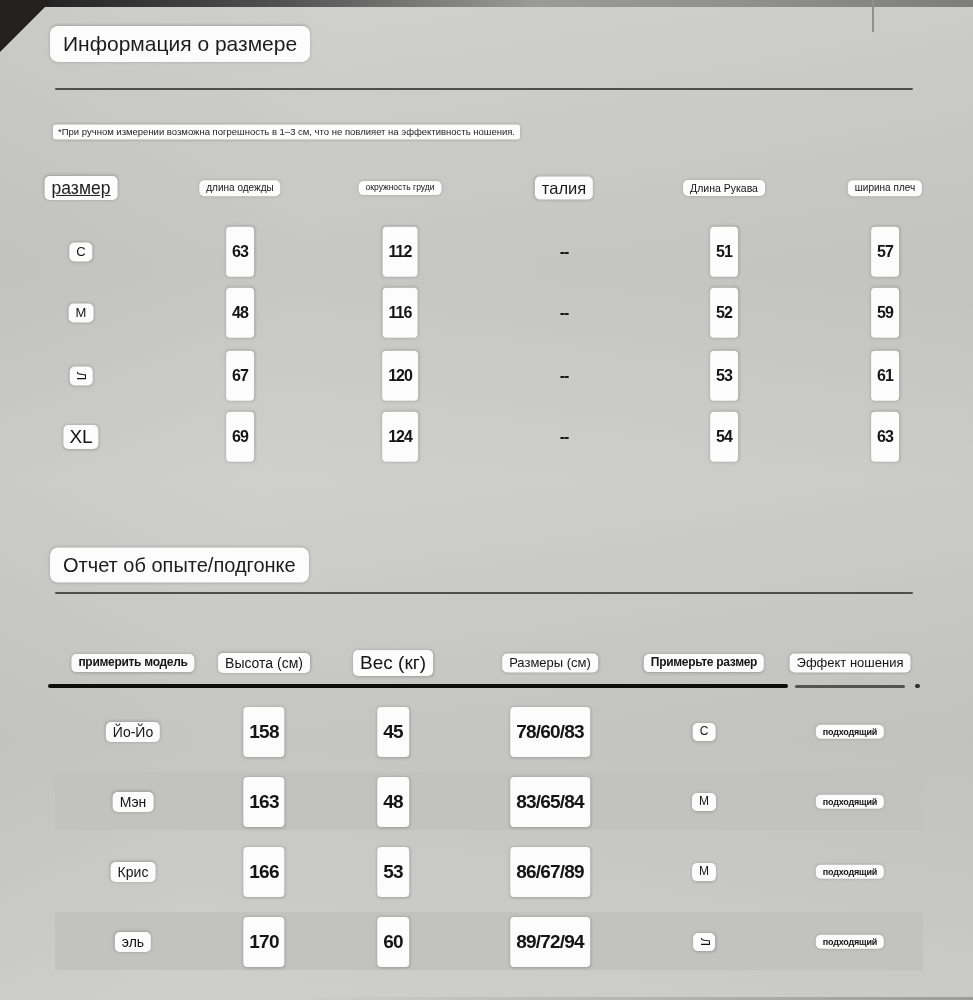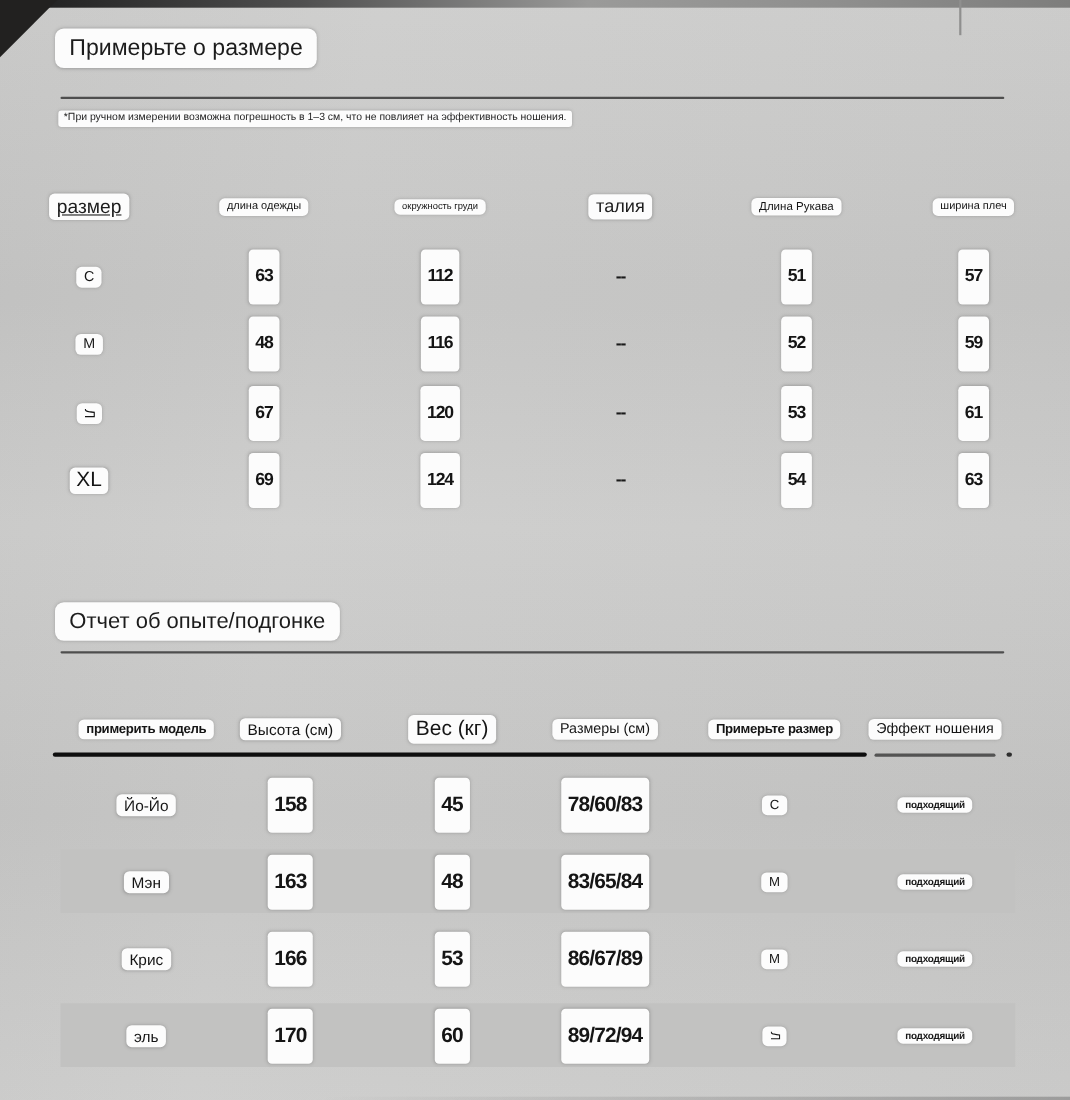--- a/index.html
+++ b/index.html
@@ -22,34 +22,34 @@
 
   .chip{
     position:absolute;transform:translate(-50%,-50%);
     background:#fcfcfc;border-radius:5px;white-space:nowrap;
     padding:2px 7px;box-shadow:0 0 3px rgba(80,80,80,.35);
     line-height:1.15;
   }
   .nochip{position:absolute;transform:translate(-50%,-50%);white-space:nowrap;}
   .left-anchor{transform:translate(0,-50%);}
   .title{border-radius:8px;padding:6px 13px;font-size:21px;color:#1c1c1c;}
-  .note{font-size:9.5px;padding:2px 5px;border-radius:3px;color:#242424;}
+  .note{font-size:9.5px;padding:2px 5px;border-radius:3px;color:#242424;margin-top:24px;}
 
   .divider{position:absolute;height:2px;background:#4e4e4e;border-radius:1px;}
   .rule-thick{position:absolute;height:4px;background:#0e0e0e;border-radius:2px;}
   .rule-thin{position:absolute;height:3px;background:#3f3f3f;border-radius:2px;opacity:.85;}
   .rule-dot{position:absolute;width:5px;height:4px;background:#2e2e2e;border-radius:2px;}
 
   .trow{position:absolute;left:0;width:973px;height:0;}
   .trow .chip,.trow .nochip{top:0;}
 
   
   .a1{left:81px}.a2{left:240px}.a3{left:400px}.a4{left:564px}.a5{left:724px}.a6{left:885px}
   
-  .b1{left:133px}.b2{left:264px}.b3{left:411px}.b4{left:550px}.b5{left:704px}.b6{left:850px}
+  .b1{left:133px}.b2{left:264px}.b3{left:393px}.b4{left:550px}.b5{left:704px}.b6{left:850px}
 
   .f8{font-size:8.5px;}
   .f9{font-size:9px;font-weight:700;letter-spacing:-.2px;}
   .f10{font-size:10px;}
   .f11{font-size:10.5px;}
   .f12{font-size:12px;}
   .f12b{font-size:12px;font-weight:700;letter-spacing:-.3px;}
   .f13{font-size:13px;}
   .f14{font-size:14px;}
   .f16{font-size:16.5px;color:#1d1d1d;}
@@ -67,21 +67,21 @@
 <body>
 
 <div>
 
   <div class="artifact sheen"></div>
   <div class="artifact top-strip"></div>
   <div class="artifact corner-tri"></div>
   <div class="artifact crease"></div>
   <div class="artifact bottom-fade"></div>
 
-  <div class="chip title left-anchor" style="left:50px;top:44px;">Примерьте о размере</div>
+  <div class="chip title left-anchor" style="left:50px;top:44px;">Информация о размере</div>
 
   <div class="divider" style="left:55px;top:88px;width:858px;"></div>
 
   <div class="chip note left-anchor" style="left:53px;top:108px;">*При ручном измерении возможна погрешность в 1–3 см, что не повлияет на эффективность ношения.</div>
 
   <div class="trow" style="top:188px;">
     <span class="chip a1 f17">размер</span>
     <span class="chip a2 f10">длина одежды</span>
     <span class="chip a3 f8">окружность груди</span>
     <span class="chip a4 f16">талия</span>

